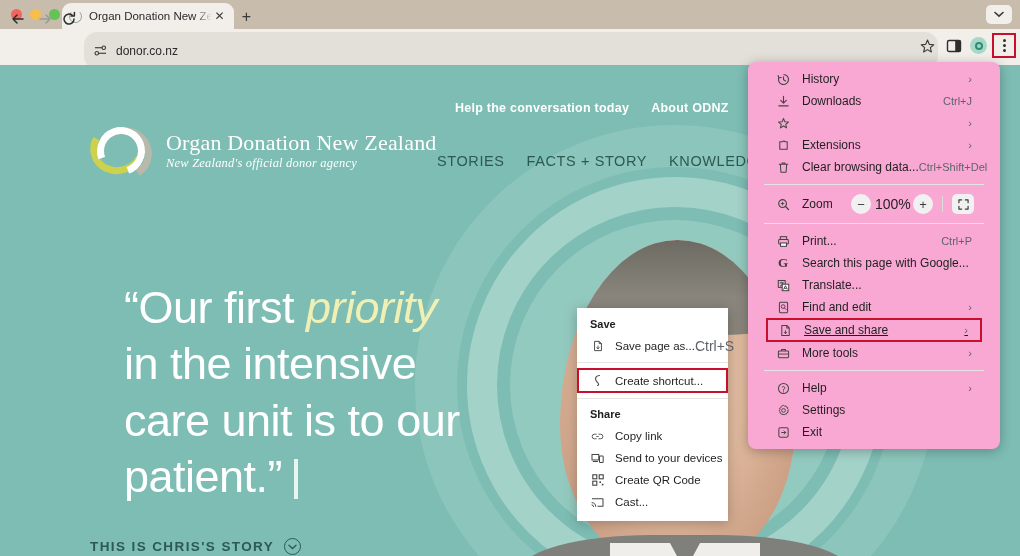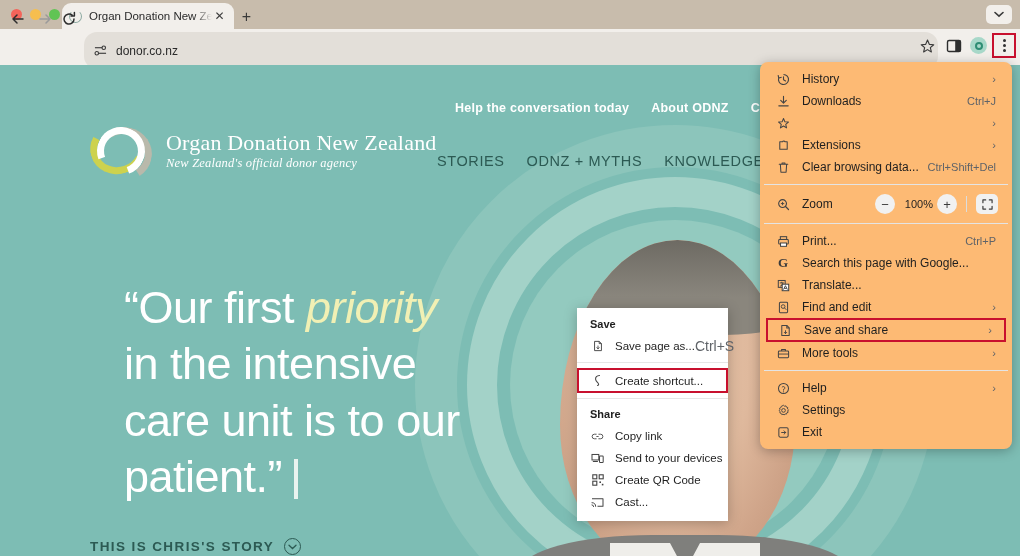--- a/index.html
+++ b/index.html
@@ -205,26 +205,26 @@
     display: flex; align-items: center; gap: 10px;
     font-size: 13.5px; color: #2c5a53; letter-spacing: 1.4px; font-weight: 600;
   }
   .story-chev {
     width: 17px; height: 17px; border-radius: 50%; border: 1.6px solid #2c5a53;
     display: flex; align-items: center; justify-content: center;
   }
 
   
   .menu {
-    position: absolute; top: 62px; right: 8px;
+    position: absolute; top: 62px; right: 20px;
     width: 252px;
-    background: #fdba74;
+    background: #f9a8d4;
     border-radius: 8px;
     box-shadow: 0 2px 12px rgba(0,0,0,.28);
-    padding: 6px 4px;
+    padding: 6px 16px;
     font-size: 12px; color: #1f1f1f;
     z-index: 40;
   }
   .mi {
     position: relative;
     display: flex; align-items: center;
     height: 22px; padding: 0 12px 0 10px;
   }
   .mi .ic {
     width: 18px; flex: 0 0 18px;
@@ -232,35 +232,36 @@
     color: #444; font-size: 12px;
   }
   .mi .lbl { flex: 1 1 auto; margin-left: 10px; white-space: nowrap; }
   .mi .acc { color: #5f6368; font-size: 11px; margin-left: auto; }
   .mi .arrow { color: #5f6368; font-size: 11px; margin-left: auto; }
   .mi.hl {
     border: 2px solid #c8102e;
     height: 24px;
     margin: 0 2px;
     padding-left: 8px;
+    text-decoration: underline;
   }
   .sep { height: 1px; background: #e4e4e4; margin: 6px 0; }
   .zoomrow {
     display: flex; align-items: center;
     height: 26px; padding: 0 10px;
   }
   .zoomrow .ic { width: 18px; flex: 0 0 18px; display:flex; align-items:center; justify-content:center; color:#444; }
   .zoomrow .lbl { margin-left: 10px; }
   .zc { display: flex; align-items: center; margin-left: auto; gap: 4px; }
   .zbtn {
     width: 20px; height: 20px; border-radius: 50%; background: #f1f1f1;
     display: flex; align-items: center; justify-content: center;
     font-size: 13px; color: #3c3c3c; line-height: 1;
   }
-  .zval { font-size: 11px; color: #1f1f1f; width: 34px; text-align: right; }
+  .zval { font-size: 14px; color: #1f1f1f; width: 34px; text-align: center; }
   .zdiv { width: 1px; height: 16px; background: #dcdcdc; margin: 0 5px; }
   .zfull {
     width: 22px; height: 20px; border-radius: 5px; background: #f1f1f1;
     display: flex; align-items: center; justify-content: center;
   }
 
   
   .submenu {
     position: absolute; left: 577px; top: 308px;
     width: 151px;
@@ -392,21 +393,21 @@
     </div>
 
     <div class="util-nav">
       <span>Help the conversation today</span>
       <span>About ODNZ</span>
       <span>C</span>
     </div>
 
     <div class="main-nav">
       <span>STORIES</span>
-      <span>ODNZ + MYTHS</span>
+      <span>FACTS + STORY</span>
       <span>KNOWLEDGE</span>
       <span>M</span>
     </div>
 
     <div class="hero">
       <div class="hero-line"><span>“Our first </span><span class="hero-em">priority</span></div>
       <div class="hero-line">in the intensive</div>
       <div class="hero-line">care unit is to our</div>
       <div class="hero-line"><span>patient.”</span><span class="caret"></span></div>
     </div>

